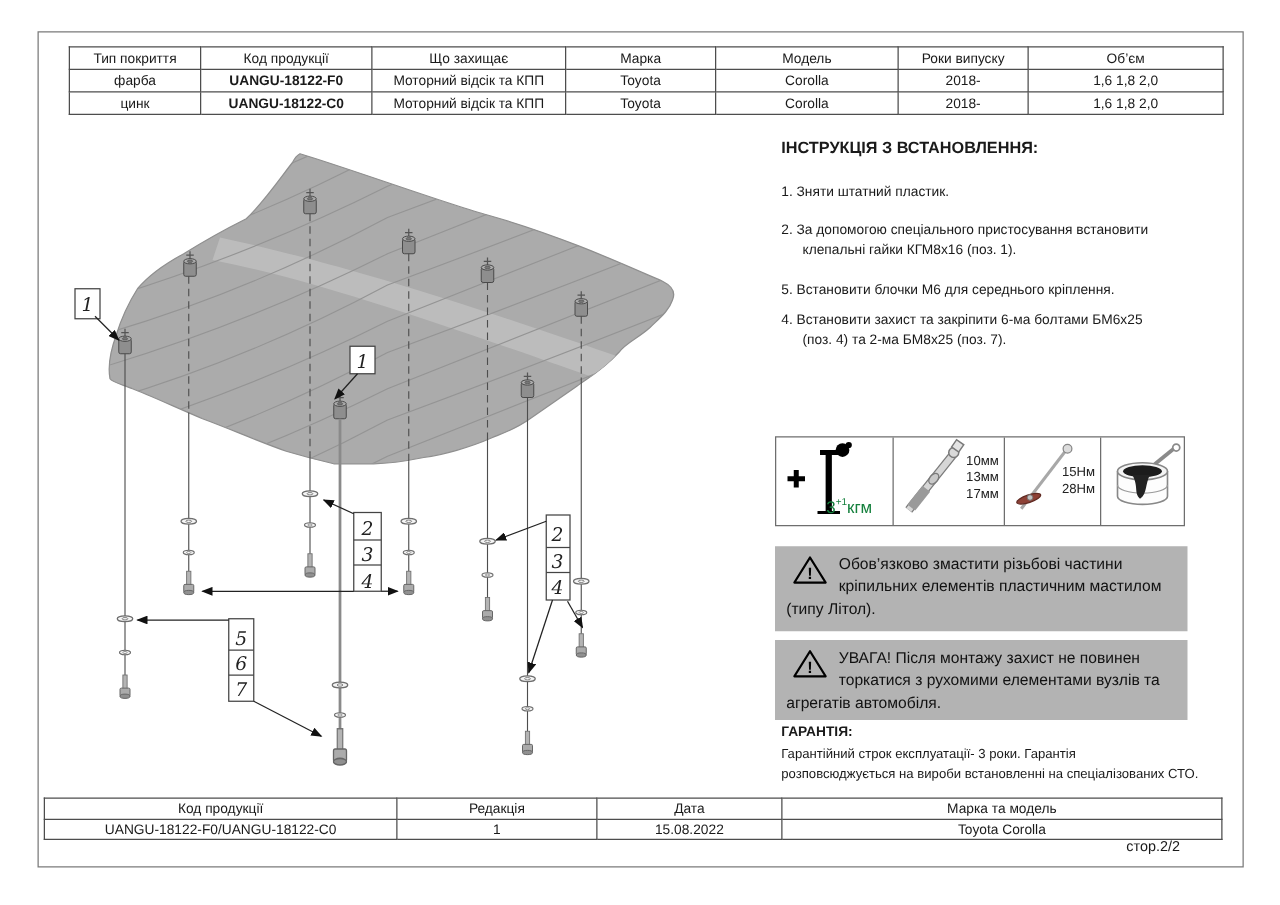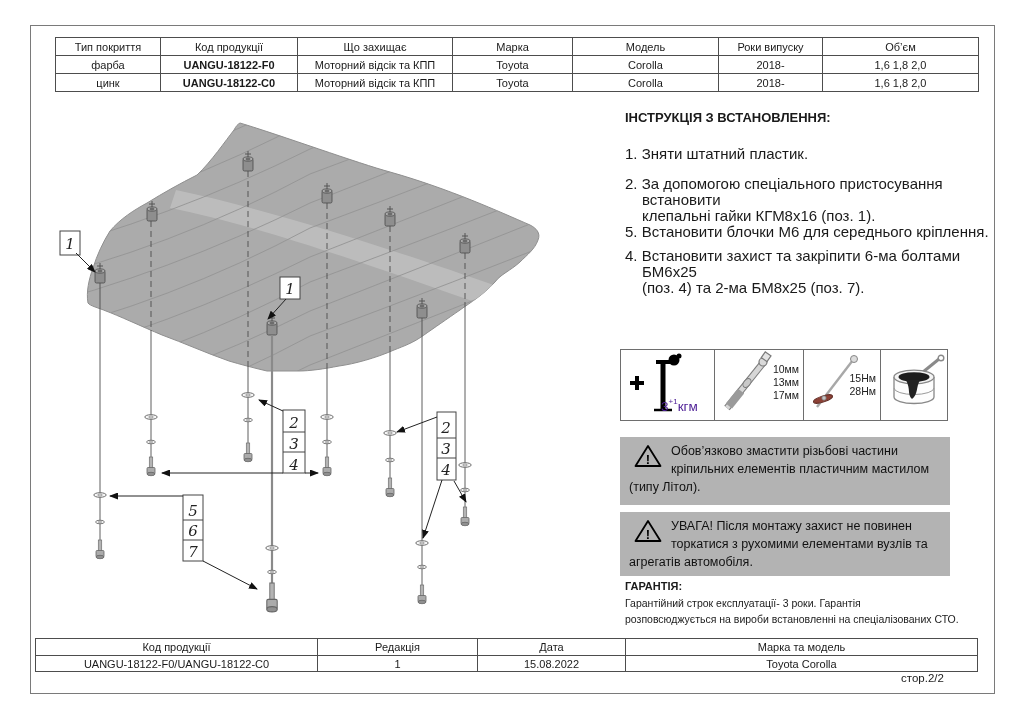--- a/index.html
+++ b/index.html
@@ -8,29 +8,29 @@
   .abs{position:absolute;}
   .frame{left:30px;top:25px;width:963px;height:667px;border:1px solid #7a7a7a;}
   table{border-collapse:collapse;font-size:11px;table-layout:fixed;}
   td{border:1px solid #4d4d4d;text-align:center;vertical-align:middle;padding:0 2px;
      overflow:hidden;white-space:nowrap;}
   .b{font-weight:bold;}
   .top-table{left:55px;top:37px;}
   .bottom-table{left:35px;top:638px;}
   .drawing-wrap{left:30px;top:112px;width:590px;height:515px;}
   .instr-title{left:625px;top:110px;font-size:13px;font-weight:bold;}
-  .step{left:625px;width:372px;font-size:15px;line-height:16px;white-space:pre-line;
+  .step{left:625px;width:372px;font-size:11px;line-height:16px;white-space:pre-line;
         padding-left:17px;text-indent:-17px;}
   .s1{top:146px;} .s2{top:176px;} .s3{top:224px;} .s4{top:248px;}
   .tools{left:620px;top:349px;width:326px;height:70px;border:1px solid #6e6e6e;
          display:flex;}
   .tool-cell{position:relative;height:100%;border-right:1px solid #6e6e6e;box-sizing:border-box;}
   .tool-cell:last-child{border-right:none;}
   .tc1{width:94px;} .tc2{width:89px;} .tc3{width:77px;} .tc4{width:66px;}
-  .kgm{position:absolute;left:40px;bottom:7px;font-size:13.5px;color:#4c1d95;white-space:nowrap;}
+  .kgm{position:absolute;left:40px;bottom:7px;font-size:13.5px;color:#15803d;white-space:nowrap;}
   .kgm sup{font-size:8px;position:relative;top:-1px;}
   .tool-text{position:absolute;right:4px;font-size:10.5px;line-height:13px;color:#222;text-align:left;}
   .tt2{top:13px;} .tt3{top:22px;}
   .warn{left:620px;width:330px;background:#b3b3b3;font-size:12.5px;line-height:18px;
         box-sizing:border-box;padding:5px 9px 4px 9px;color:#111;}
   .w1{top:437px;height:68px;} .w2{top:512px;height:64px;}
   .warn-icon{float:left;margin:1px 8px 0 4px;}
   .warn-text{white-space:pre-line;}
   .warranty-title{left:625px;top:580px;font-size:11px;font-weight:bold;}
   .warranty-body{left:625px;top:595px;width:370px;font-size:10.5px;line-height:16px;white-space:pre-line;}

